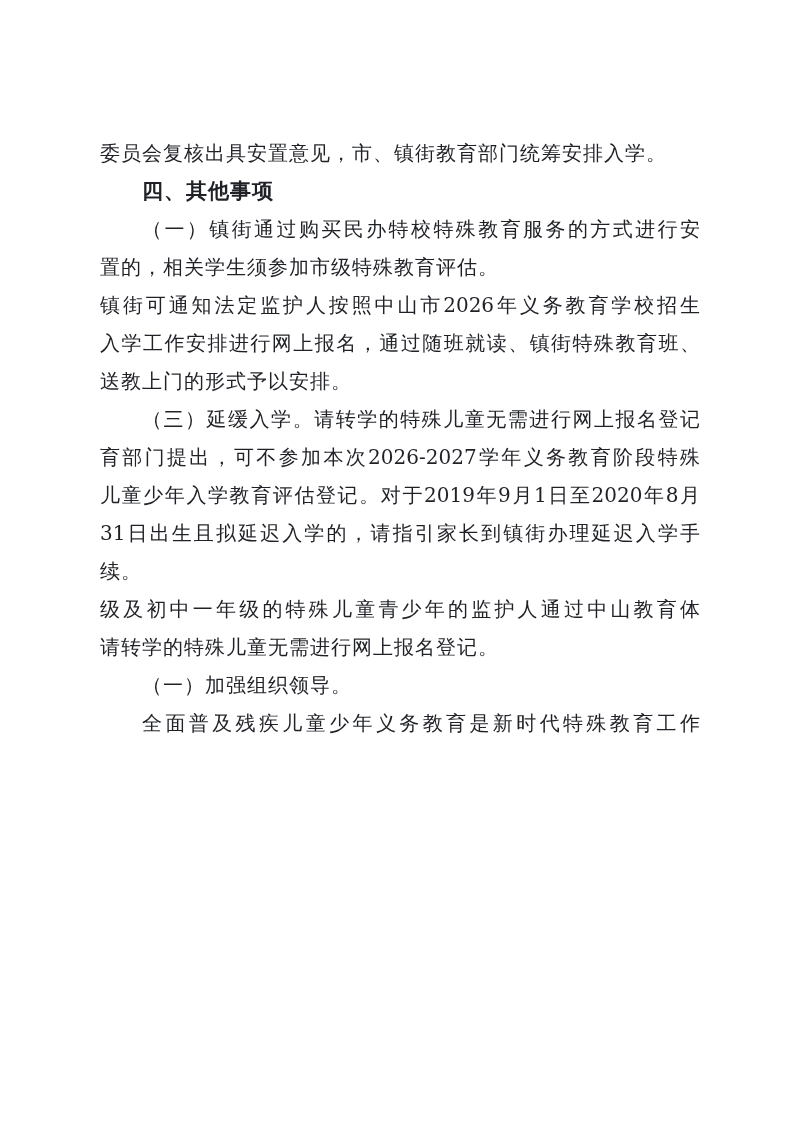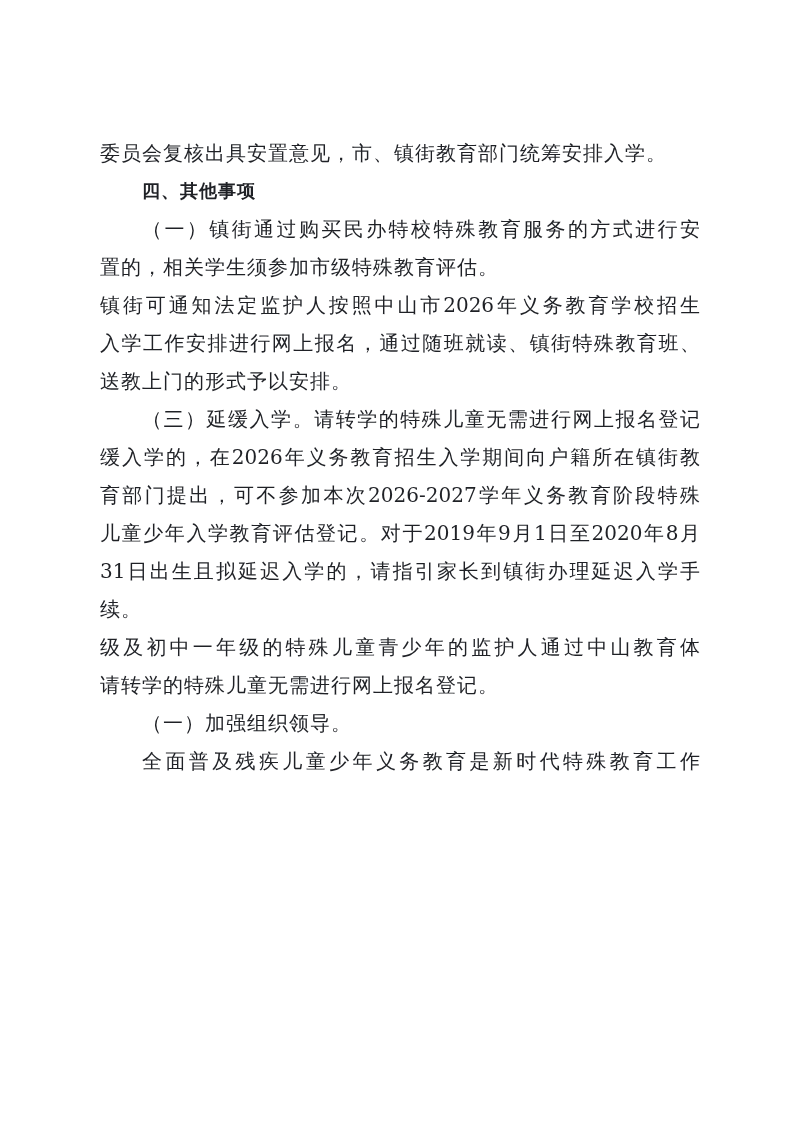--- a/index.html
+++ b/index.html
@@ -37,21 +37,21 @@
     text-align-last: left;
     letter-spacing: 1px;
   }
   .indent {
     padding-left: 42px;
     font-family: Liberation Serif, serif;
   }
   .heading {
     font-family: "DejaVu Sans", "Liberation Sans", sans-serif;
     font-weight: 700;
-    font-size: 18px;
+    font-size: 21px;
     letter-spacing: 1px;
   }
   .page-number {
     position: absolute;
     left: 618px;
     top: 1014px;
     width: 84px;
     text-align: center;
     font-size: 17px;
     letter-spacing: 0px;
@@ -65,21 +65,20 @@
 <div class="page">
   <div class="textblock">
     <div class="line end">委员会复核出具安置意见，市、镇街教育部门统筹安排入学。</div>
     <div class="line heading indent end">四、其他事项</div>
     <div class="line indent just">（一）镇街通过购买民办特校特殊教育服务的方式进行安</div>
     <div class="line end">置的，相关学生须参加市级特殊教育评估。</div>
     <div class="line just">镇街可通知法定监护人按照中山市2026年义务教育学校招生</div>
     <div class="line just">入学工作安排进行网上报名，通过随班就读、镇街特殊教育班、</div>
     <div class="line end">送教上门的形式予以安排。</div>
     <div class="line indent just">（三）延缓入学。请转学的特殊儿童无需进行网上报名登记</div>
-    <div class="line just">缓入学的，在2026年义务教育招生入学期间向户籍所在镇街教</div>
     <div class="line just">育部门提出，可不参加本次2026-2027学年义务教育阶段特殊</div>
     <div class="line just">儿童少年入学教育评估登记。对于2019年9月1日至2020年8月</div>
     <div class="line just">31日出生且拟延迟入学的，请指引家长到镇街办理延迟入学手</div>
     <div class="line end">续。</div>
     <div class="line just">级及初中一年级的特殊儿童青少年的监护人通过中山教育体</div>
     <div class="line end">请转学的特殊儿童无需进行网上报名登记。</div>
     <div class="line indent end">（一）加强组织领导。</div>
     <div class="line indent just">全面普及残疾儿童少年义务教育是新时代特殊教育工作</div>
   </div>
   <div class="page-number">—7—</div>

